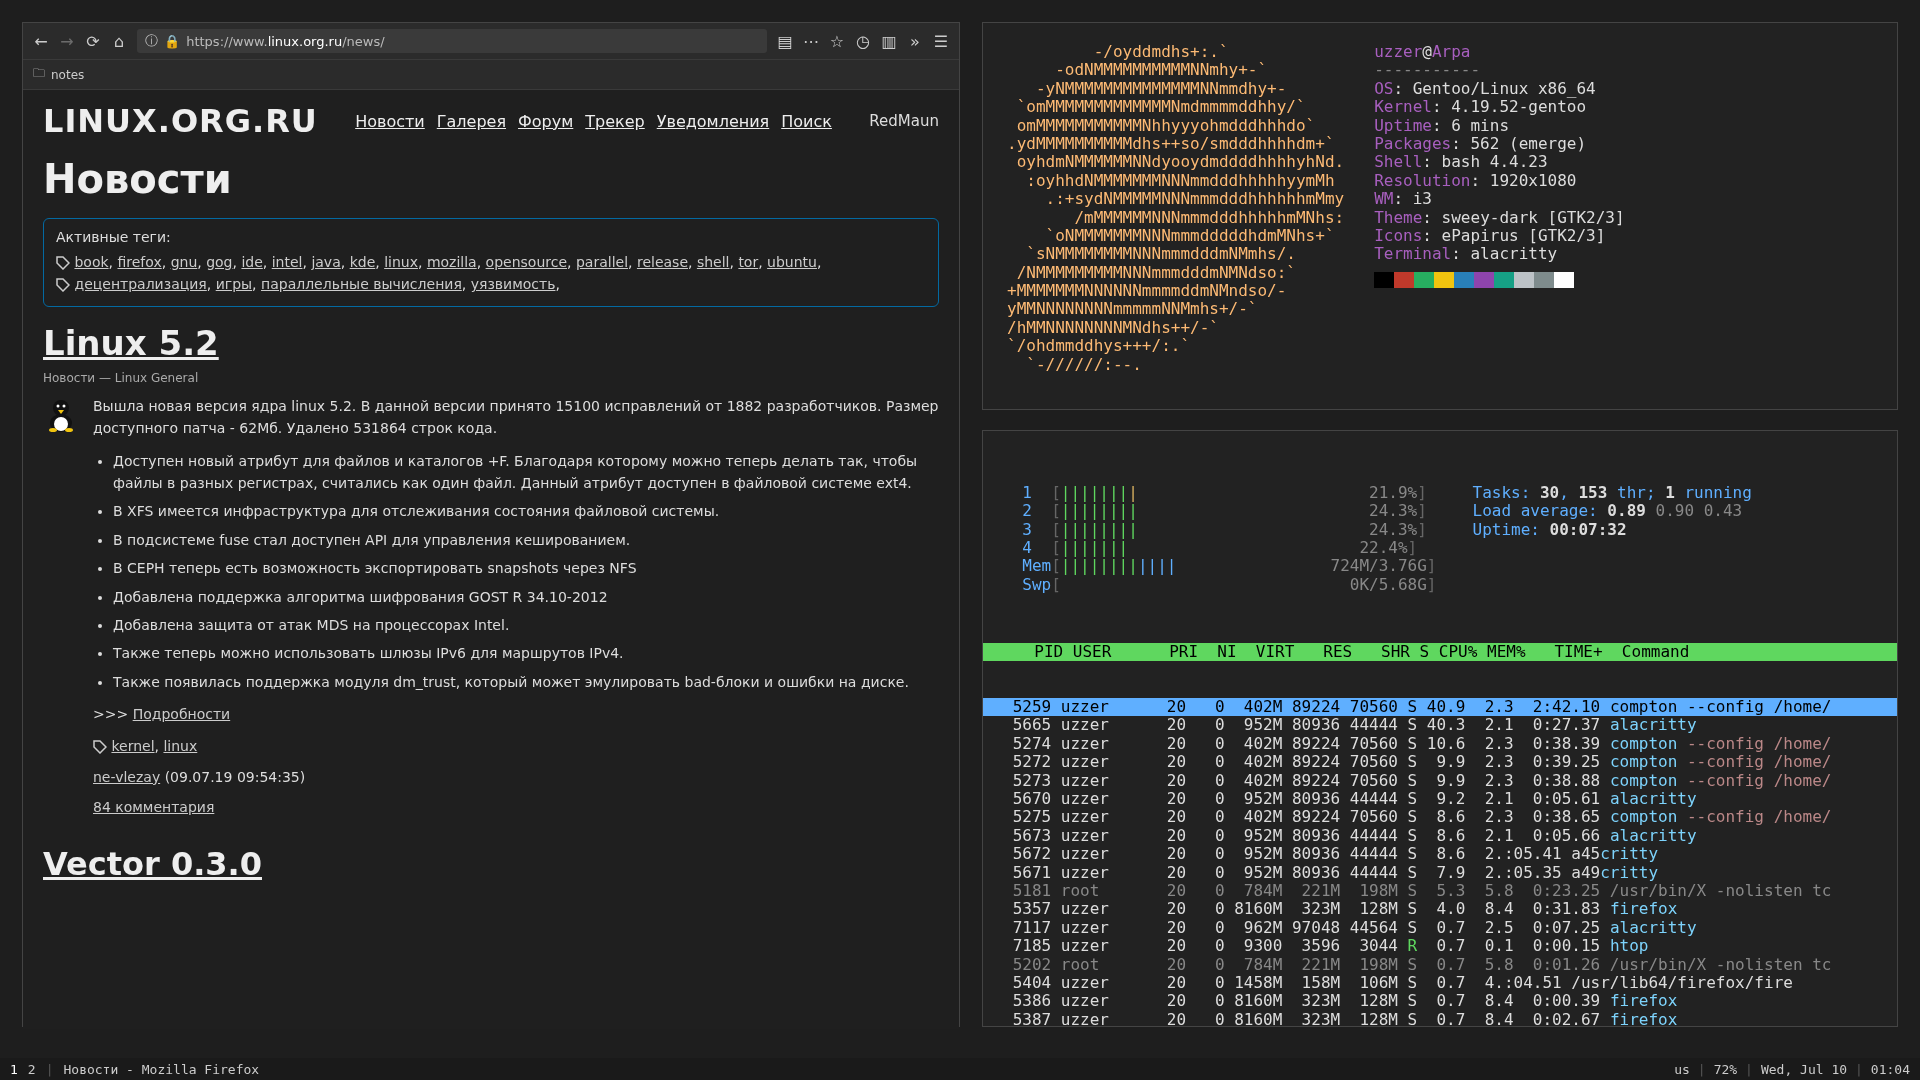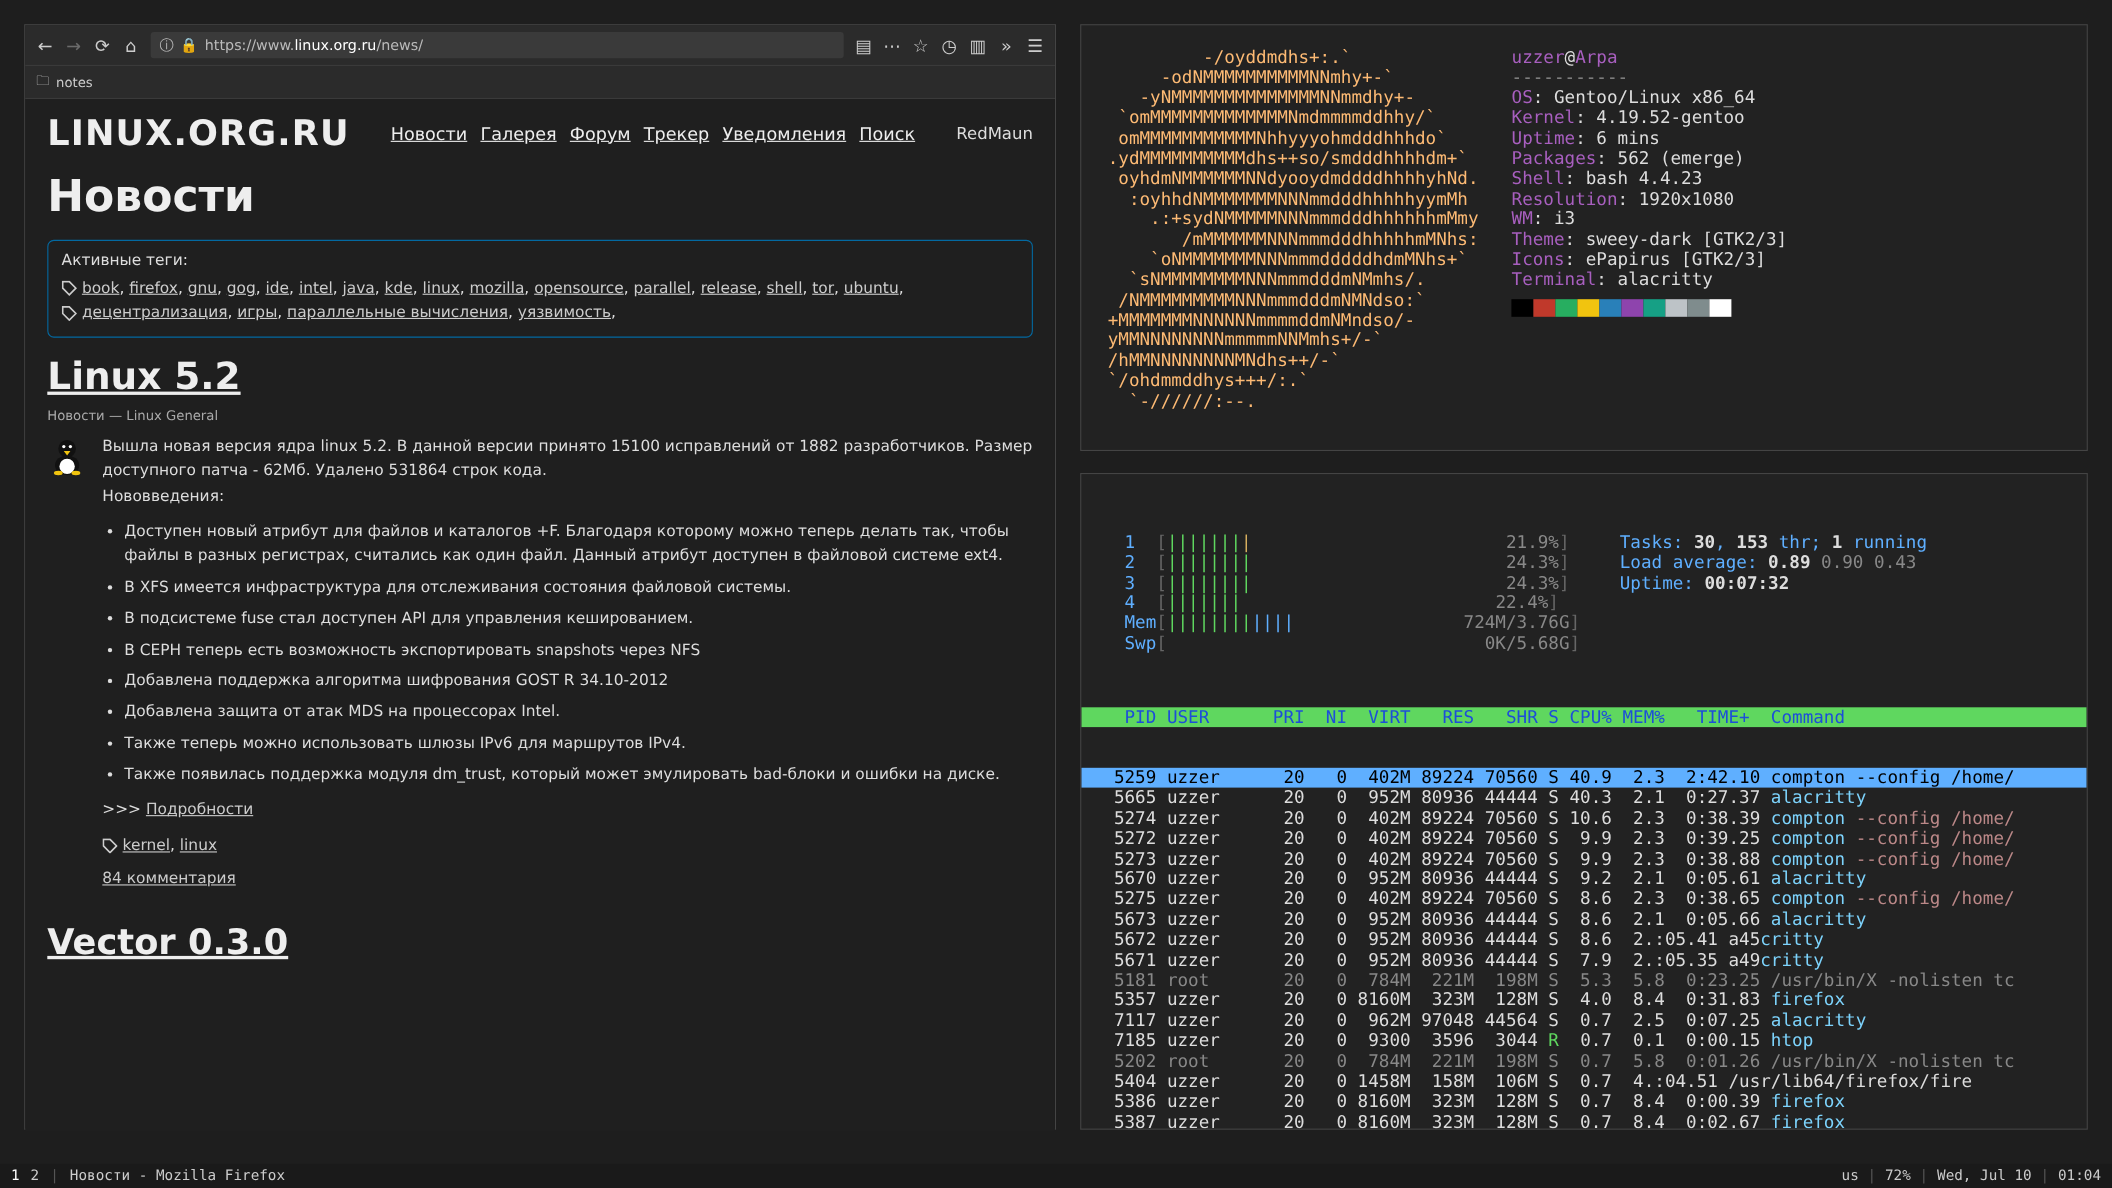--- a/index.html
+++ b/index.html
@@ -185,23 +185,23 @@
 .bar-line { color: #5fafff; }
 .bar-line .g { color: #5fd75f; }
 .bar-line .y { color: #d7af5f; }
 .bar-line .br { color: #666; }
 .bar-line .pct { color: #888; }
 .info-col { color: #5fafff; }
 .info-col .num { color: #ddd; font-weight: bold; }
 .info-col .num2 { color: #888;}
 .htop-header {
   background: #5fd75f;
-  color: #1d4ed8;
+  color: #000000;
   margin: 6px -20px 0 -20px;
-  padding: 0 20px;
+  padding: 0 32px;
 }
 .htop-rows { color: #ddd; }
 .htop-rows .sel { background: #5fafff; color: #000; display: inline-block; width: calc(100% + 40px); margin: 0 -20px; padding: 0 20px; }
 .htop-rows .rootu { color: #888; }
 .htop-rows .cmd-green { color: #7dd3fc; }
 .htop-rows .cmd-arg { color: #b88; }
 .htop-rows .R { color: #5fd75f; }
 
 
 #statusbar {
@@ -285,38 +285,40 @@
               <ellipse cx="18" cy="27" rx="7" ry="7" fill="#fff"></ellipse>
               <circle cx="15" cy="9" r="1.5" fill="#fff"></circle>
               <circle cx="21" cy="9" r="1.5" fill="#fff"></circle>
               <path d="M15 13 L21 13 L18 17 Z" fill="#f1c40f"></path>
               <ellipse cx="10" cy="33" rx="4" ry="2" fill="#f1c40f"></ellipse>
               <ellipse cx="26" cy="33" rx="4" ry="2" fill="#f1c40f"></ellipse>
             </svg>
         </div>
         <div class="article-text">
           <p>Вышла новая версия ядра linux 5.2. В данной версии принято 15100 исправлений от 1882 разработчиков. Размер доступного патча - 62Мб. Удалено 531864 строк кода.</p>
-          <p>Нововведения:</p>
           <ul id="article-items">
               <li>Доступен новый атрибут для файлов и каталогов +F. Благодаря которому можно теперь делать так, чтобы файлы в разных регистрах, считались как один файл. Данный атрибут доступен в файловой системе ext4.</li>
               <li>В XFS имеется инфраструктура для отслеживания состояния файловой системы.</li>
               <li>В подсистеме fuse стал доступен API для управления кешированием.</li>
               <li>В CEPH теперь есть возможность экспортировать snapshots через NFS</li>
               <li>Добавлена поддержка алгоритма шифрования GOST R 34.10-2012</li>
               <li>Добавлена защита от атак MDS на процессорах Intel.</li>
               <li>Также теперь можно использовать шлюзы IPv6 для маршрутов IPv4.</li>
               <li>Также появилась поддержка модуля dm_trust, который может эмулировать bad-блоки и ошибки на диске.</li>
             </ul>
           <p><span>&gt;&gt;&gt; </span><span class="more-link">Подробности</span></p>
           <div class="footer-links">
             <div>
               <svg class="tag-icon" viewBox="0 0 14 14">
                   <path d="M1 1 L7 1 L13 7 L7 13 L1 7 Z" fill="none" stroke="#ccc" stroke-width="1.5"></path>
                 </svg>
               <span class="footer-link">kernel</span>, <span class="footer-link">linux</span>
+            </div>
+            <div>
+              <span class="footer-link">ne-vlezay</span> <span>(09.07.19 09:54:35)</span>
             </div>
             <div><span class="footer-link">84 комментария</span></div>
           </div>
         </div>
       </div>
     </div>
 
     <div class="article2">
       <h2>Vector 0.3.0</h2>
     </div>

